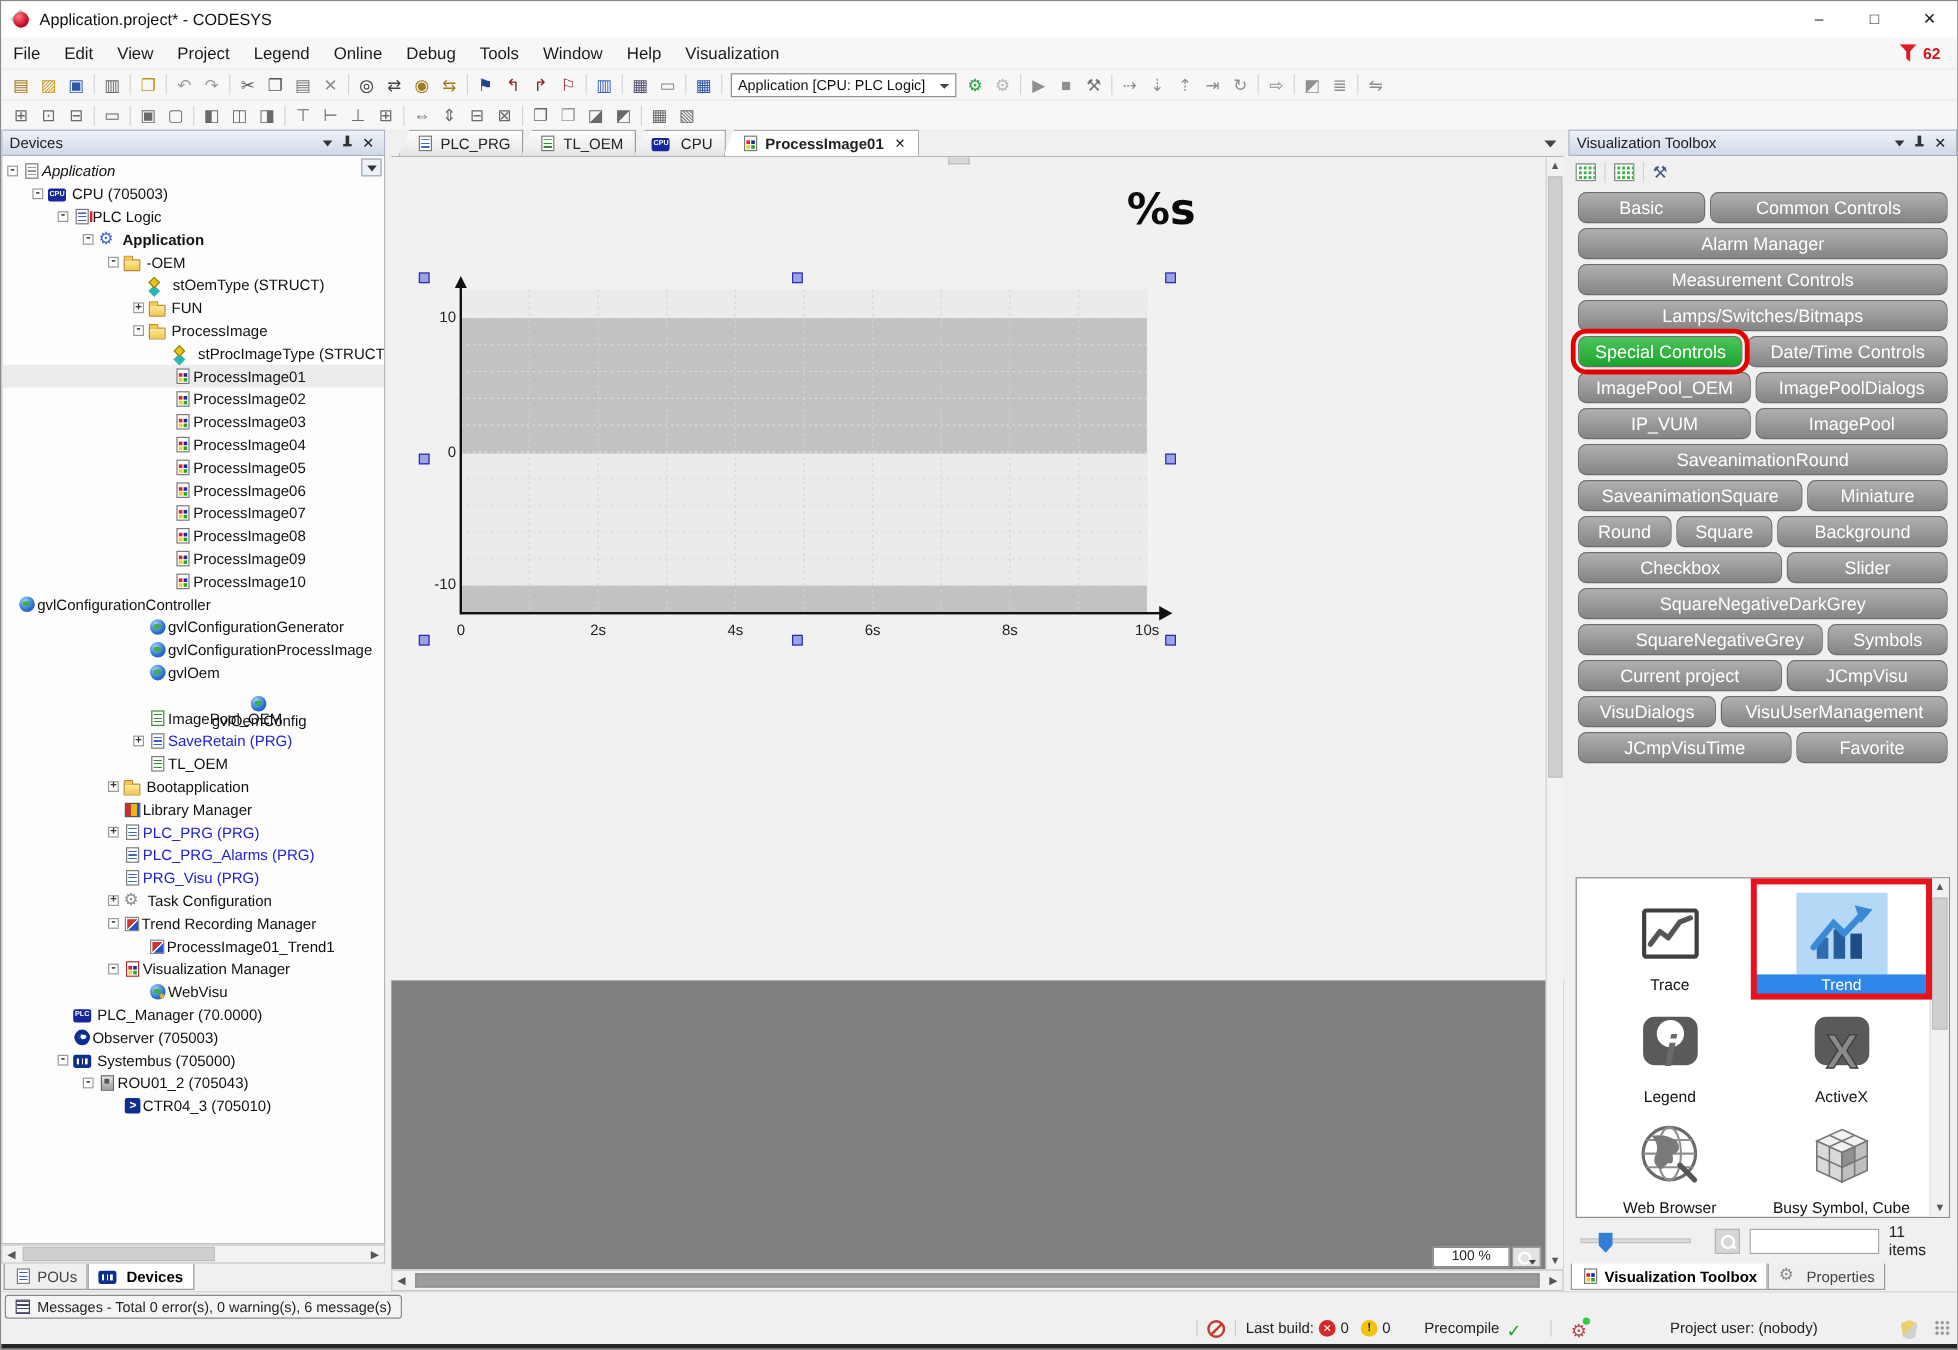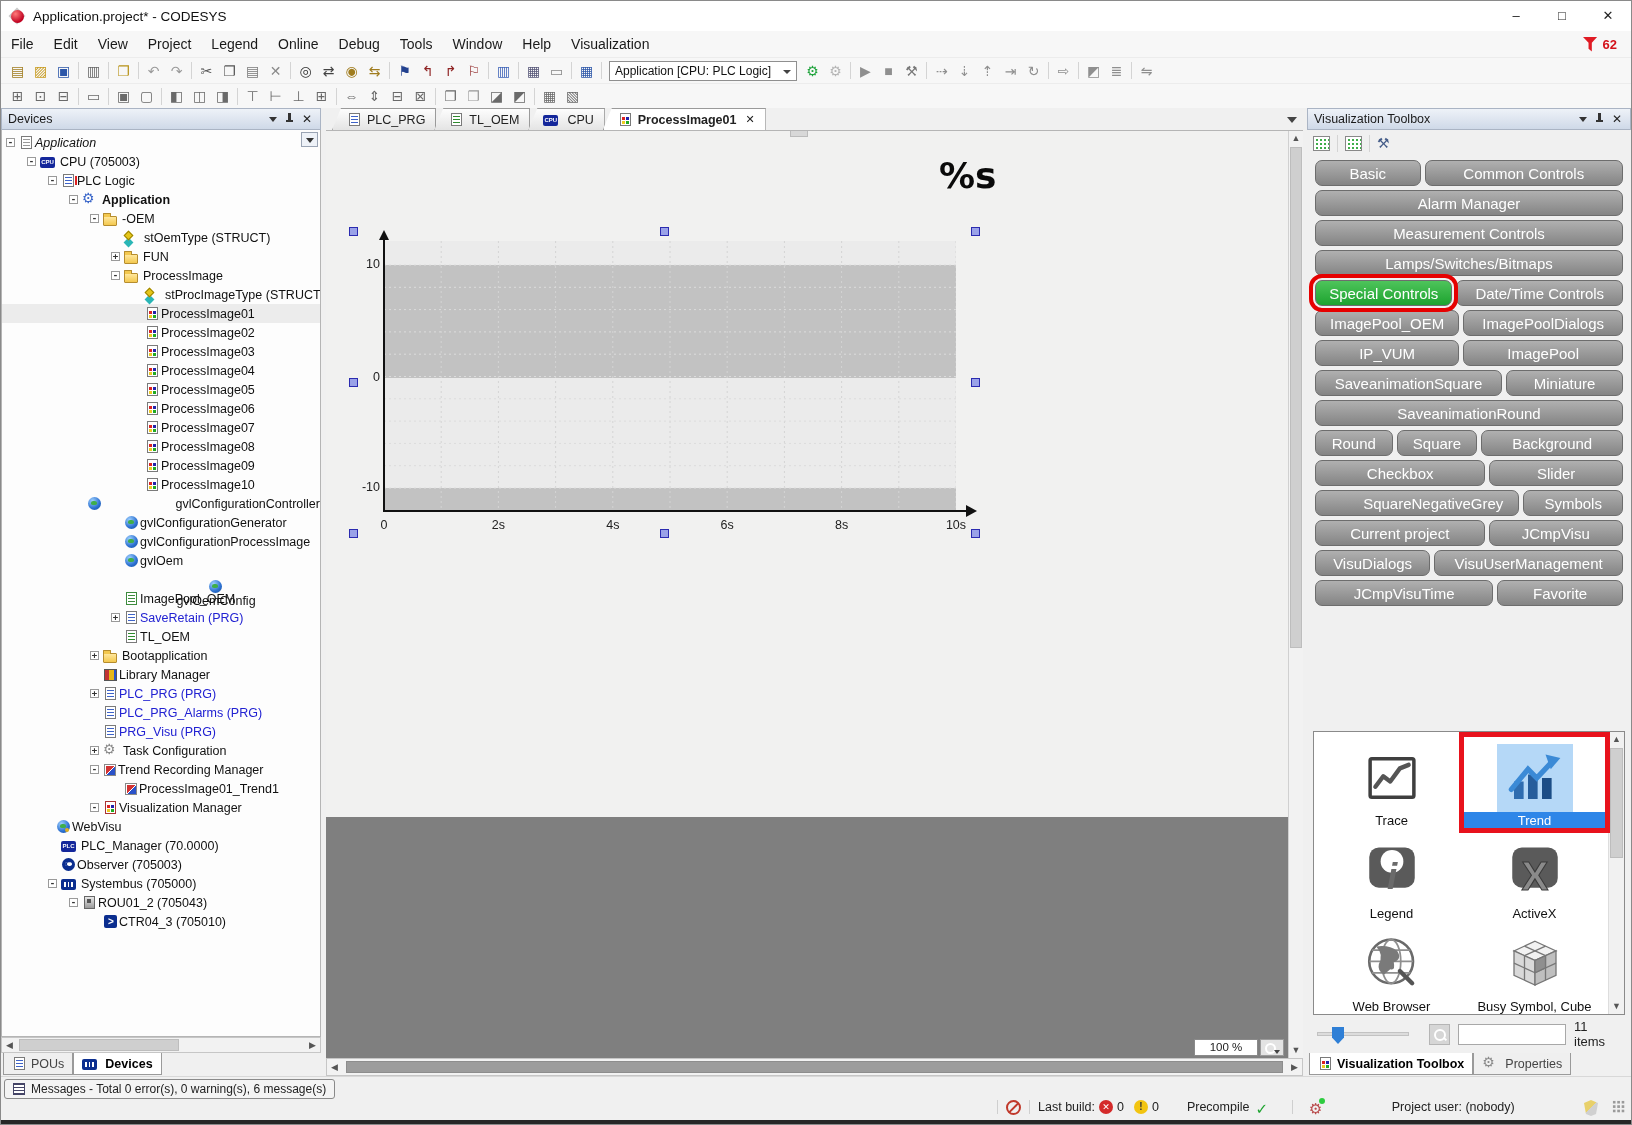--- a/index.html
+++ b/index.html
@@ -419,21 +419,21 @@
             <div class="trow" style="padding-left: 130px;">
               <span class="exp empty"></span>
               <span class="ti ti-visu"></span>
               <span class="tlabel">ProcessImage09</span>
             </div>
             <div class="trow" style="padding-left: 130px;">
               <span class="exp empty"></span>
               <span class="ti ti-visu"></span>
               <span class="tlabel">ProcessImage10</span>
             </div>
-            <div class="trow" style=" justify-content: space-between;">
+            <div class="trow" style="">
               <span class="exp empty"></span>
               <span class="ti ti-gvl"></span>
               <span class="tlabel">gvlConfigurationController</span>
             </div>
             <div class="trow" style="padding-left: 109px;">
               <span class="exp empty"></span>
               <span class="ti ti-gvl"></span>
               <span class="tlabel">gvlConfigurationGenerator</span>
             </div>
             <div class="trow" style="padding-left: 109px;">
@@ -504,21 +504,21 @@
             <div class="trow" style="padding-left: 109px;">
               <span class="exp empty"></span>
               <span class="ti ti-trendm"></span>
               <span class="tlabel">ProcessImage01_Trend1</span>
             </div>
             <div class="trow" style="padding-left: 88px;">
               <span class="exp">-</span>
               <span class="ti ti-vmgr"></span>
               <span class="tlabel">Visualization Manager</span>
             </div>
-            <div class="trow" style=" margin-left: 41px;">
+            <div class="trow" style="padding-left: 109px;">
               <span class="exp empty"></span>
               <span class="ti ti-web"></span>
               <span class="tlabel">WebVisu</span>
             </div>
             <div class="trow" style="padding-left: 46px;">
               <span class="exp empty"></span>
               <span class="ti ti-plcm"></span>
               <span class="tlabel">PLC_Manager (70.0000)</span>
             </div>
             <div class="trow" style="padding-left: 46px;">
@@ -698,34 +698,37 @@
           </div>
           <div class="catrow">
             <div class="cat" style="flex: 147 1 0px;">ImagePool_OEM</div>
             <div class="cat" style="flex: 163 1 0px;">ImagePoolDialogs</div>
           </div>
           <div class="catrow">
             <div class="cat" style="flex: 147 1 0px;">IP_VUM</div>
             <div class="cat" style="flex: 163 1 0px;">ImagePool</div>
           </div>
           <div class="catrow">
+            <div class="cat" style="flex: 1 1 0px;">SaveanimationRound</div>
+          </div>
+          <div class="catrow">
             <div class="cat" style="flex: 187 1 0px;">SaveanimationSquare</div>
             <div class="cat" style="flex: 116 1 0px;">Miniature</div>
-          </div>
-          <div class="catrow">
-            <div class="cat" style="flex: 1 1 0px;">SaveanimationRound</div>
           </div>
           <div class="catrow">
             <div class="cat" style="flex: 72 1 0px;">Round</div>
             <div class="cat" style="flex: 75 1 0px;">Square</div>
             <div class="cat" style="flex: 133 1 0px;">Background</div>
           </div>
           <div class="catrow">
             <div class="cat" style="flex: 174 1 0px;">Checkbox</div>
             <div class="cat" style="flex: 136 1 0px;">Slider</div>
+          </div>
+          <div class="catrow">
+            <div class="cat" style="flex: 1 1 0px;">SquareNegativeDarkGrey</div>
           </div>
           <div class="catrow">
             <div class="cat" style="flex: 199 1 0px; padding-left: 32px;">SquareNegativeGrey</div>
             <div class="cat" style="flex: 114 1 0px;">Symbols</div>
           </div>
           <div class="catrow">
             <div class="cat" style="flex: 172 1 0px;">Current project</div>
             <div class="cat" style="flex: 136 1 0px;">JCmpVisu</div>
           </div>
           <div class="catrow">

